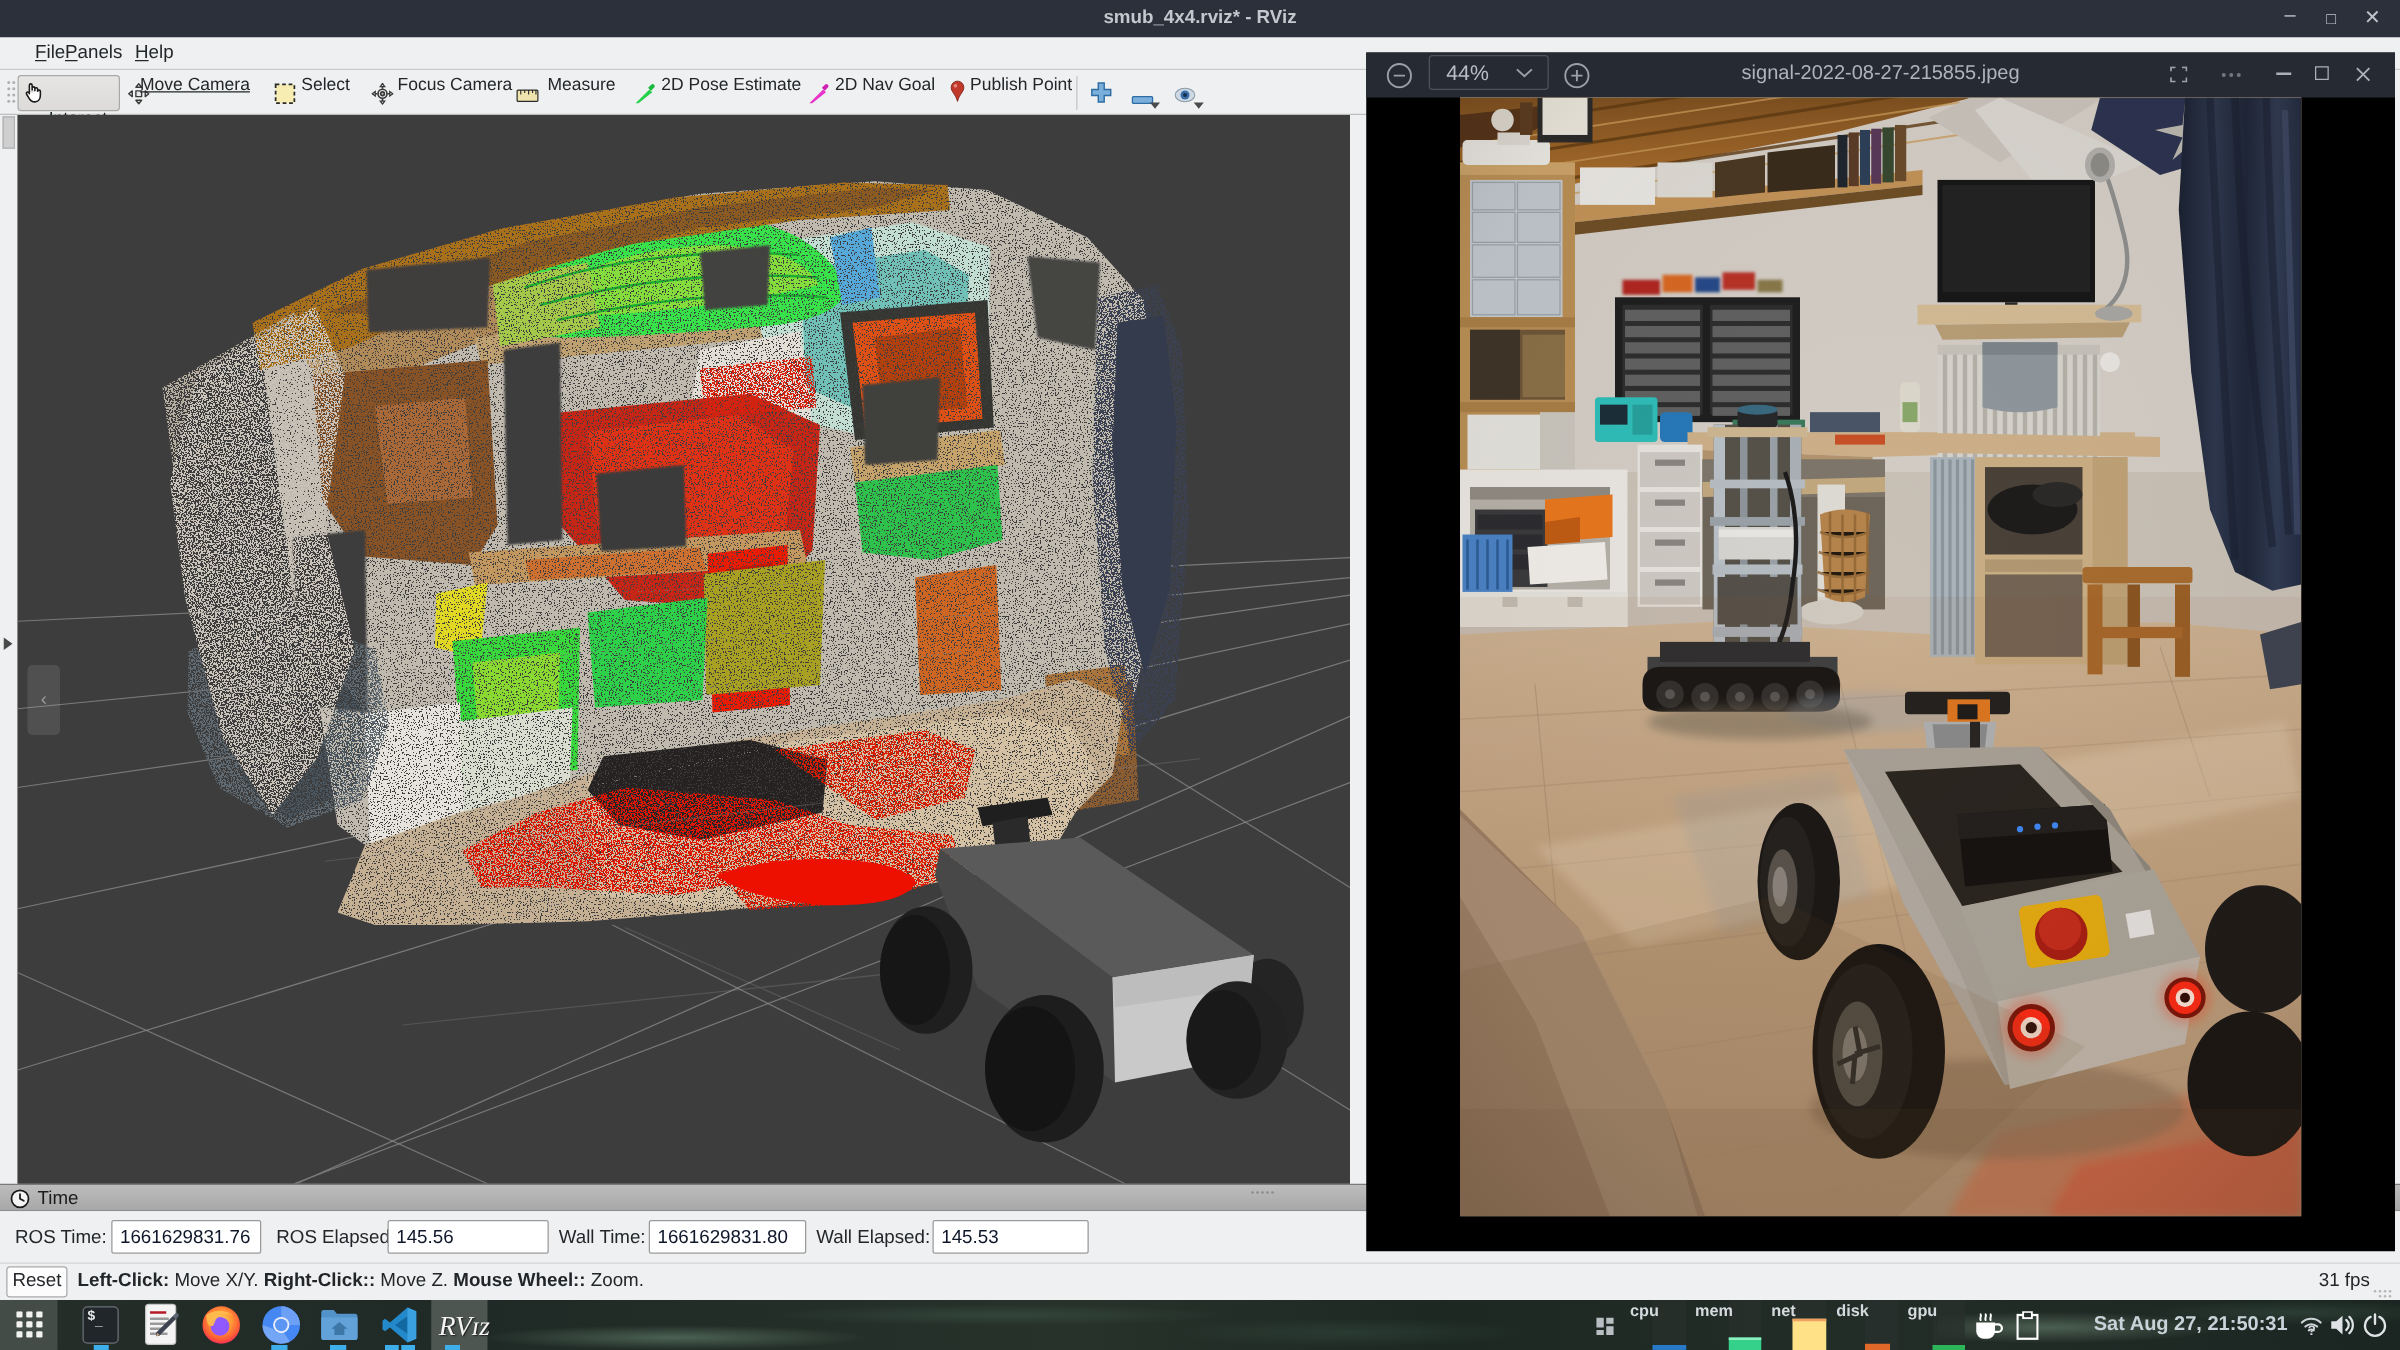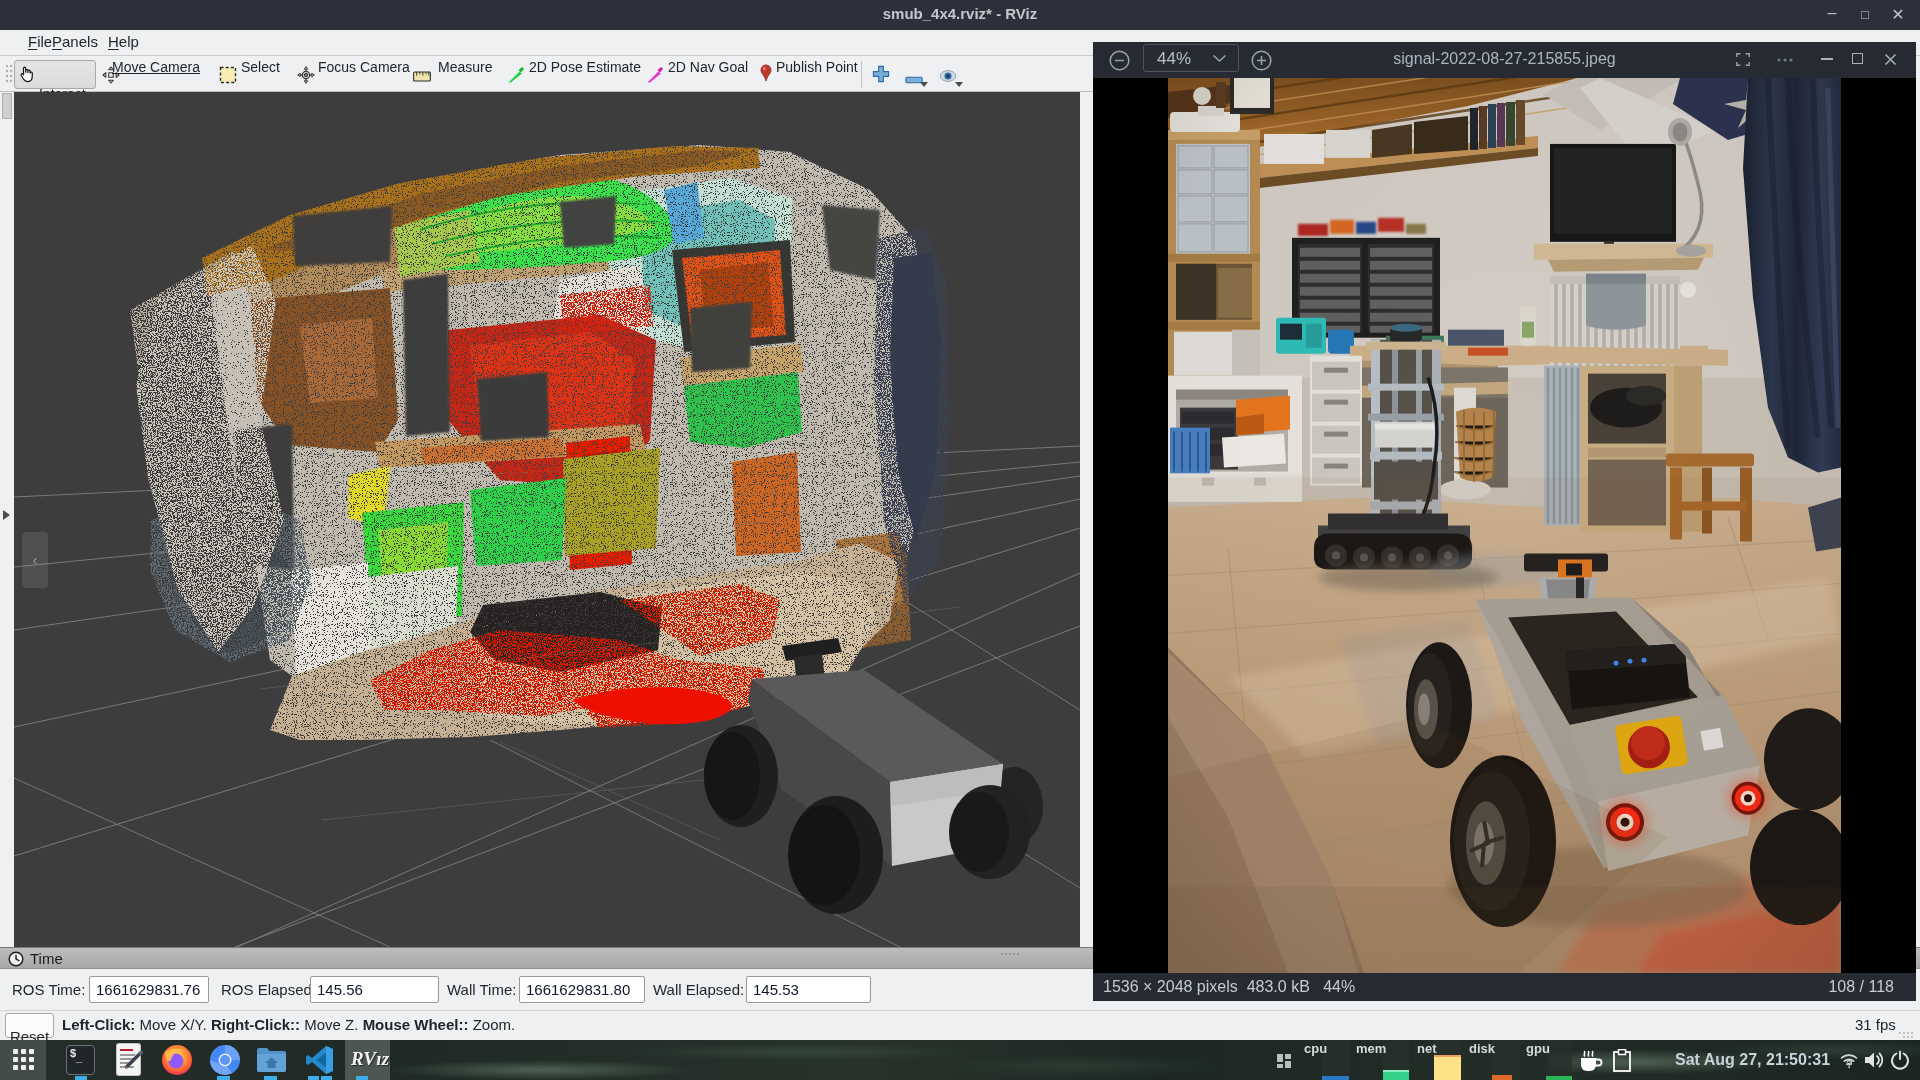--- a/index.html
+++ b/index.html
@@ -362,21 +362,21 @@
       <span class="tl" style="left:12px;">ROS Time:</span>
       <span class="tf" style="left:89px;width:120px;">1661629831.76</span>
       <span class="tl" style="left:221px;">ROS Elapsed:</span>
       <span class="tf" style="left:310px;width:129px;">145.56</span>
       <span class="tl" style="left:447px;">Wall Time:</span>
       <span class="tf" style="left:519px;width:126px;">1661629831.80</span>
       <span class="tl" style="left:653px;">Wall Elapsed:</span>
       <span class="tf" style="left:746px;width:125px;">145.53</span>
     </div>
     <div id="statusrow">
-      <span style="position:absolute;left:5px;top:2px;width:49px;height:25px;background:#fcfcfc;border:1px solid #a9a9a9;border-radius:3px;text-align:center;padding-top:14px;">Reset</span>
+      <span style="position:absolute;left:5px;top:2px;width:49px;height:25px;background:#fcfcfc;border:1px solid #a9a9a9;border-radius:3px;text-align:center;padding-top:2px;">Reset</span>
       <span style="position:absolute;left:62px;top:5px;"><b>Left-Click:</b> Move X/Y. <b>Right-Click::</b> Move Z. <b>Mouse Wheel::</b> Zoom.</span>
       <span style="position:absolute;left:1855px;top:5px;">31 fps</span>
       <svg style="position:absolute;left:1898px;top:20px;" width="16" height="8">
           <g fill="#b5b5b5">
         <circle cx="2" cy="2" r="1"></circle>
             <circle cx="6" cy="2" r="1"></circle>
             <circle cx="10" cy="2" r="1"></circle>
             <circle cx="14" cy="2" r="1"></circle>
         <circle cx="6" cy="6" r="1"></circle>
             <circle cx="10" cy="6" r="1"></circle>
@@ -809,24 +809,20 @@
 
       <polygon points="640,430 673,420 673,470 648,474" fill="#3a4254"></polygon>
       <rect x="0" y="810" width="673" height="86" fill="#5e4326" opacity=".10"></rect>
 
       <rect x="0" y="400" width="673" height="496" fill="#8a5c28" opacity=".07"></rect>
       <polygon points="0,700 250,640 500,760 350,896 0,896" fill="#6a4a2c" opacity=".10"></polygon>
 
       <rect x="0" y="0" width="673" height="896" fill="url(#vig)"></rect>
     </svg>
     </div>
-    <div id="vw-status">
-      <span style="position:absolute;left:10px;top:5px;">1536 × 2048 pixels&nbsp; 483.0 kB&nbsp;&nbsp; 44%</span>
-      <span style="position:absolute;right:22px;top:5px;">108 / 118</span>
-    </div>
   </div>
 
   <div id="taskbar">
 
     <div class="abs" style="left:380px;top:0;width:900px;height:40px;background:
       radial-gradient(ellipse 220px 14px at 160px 30px, rgba(110,140,118,.55), rgba(0,0,0,0) 70%),
       radial-gradient(ellipse 260px 12px at 420px 12px, rgba(70,100,85,.4), rgba(0,0,0,0) 70%),
       radial-gradient(ellipse 200px 16px at 700px 26px, rgba(60,90,75,.35), rgba(0,0,0,0) 70%);"></div>
     <div class="abs" style="left:1550px;top:0;width:370px;height:40px;background:
       radial-gradient(ellipse 200px 18px at 90px 22px, rgba(105,130,112,.6), rgba(0,0,0,0) 70%),
@@ -896,21 +892,21 @@
 
     <svg class="abs" style="left:305px;top:5px;" width="30" height="30" viewBox="0 0 30 30">
       <path d="M21 1 L28 4 V26 L21 29 L7 17 L3 20 L1 18.5 V11.5 L3 10 L7 13 L21 1 Z" fill="#2489ca"></path>
       <path d="M21 8 V22 L11 15 Z" fill="#1268a0"></path>
       <path d="M21 1 L28 4 V26 L21 29 Z" fill="#3aa0e0"></path>
     </svg>
     <div class="runbar" style="left:308px;width:11px;"></div>
     <div class="runbar" style="left:321px;width:11px;"></div>
 
     <div class="abs" style="left:345px;top:0;width:45px;height:40px;background:#4d5651;"></div>
-    <span class="abs" style="left:351px;top:8px;color:#f4f4f4;font-size:19px;font-weight:bold;font-style:italic;font-family:'Liberation Serif',serif;text-shadow:1px 1px 1px #222;">RVɪz</span>
+    <span class="abs" style="left:351px;top:8px;color:#f4f4f4;font-size:22px;font-weight:normal;font-style:italic;font-family:'Liberation Serif',serif;text-shadow:1px 1px 1px #222;">RVɪz</span>
     <div class="runbar" style="left:356px;width:12px;"></div>
     <div class="runbar" style="left:217px;width:13px;"></div>
     <div class="runbar" style="left:264px;width:13px;"></div>
 
     <svg class="abs" style="left:1277px;top:14px;" width="14" height="14">
         <g fill="#b9bec2">
       <rect x="0" y="0" width="6" height="8"></rect>
           <rect x="8" y="0" width="6" height="5"></rect>
       <rect x="0" y="10" width="6" height="4"></rect>
           <rect x="8" y="7" width="6" height="7"></rect>

